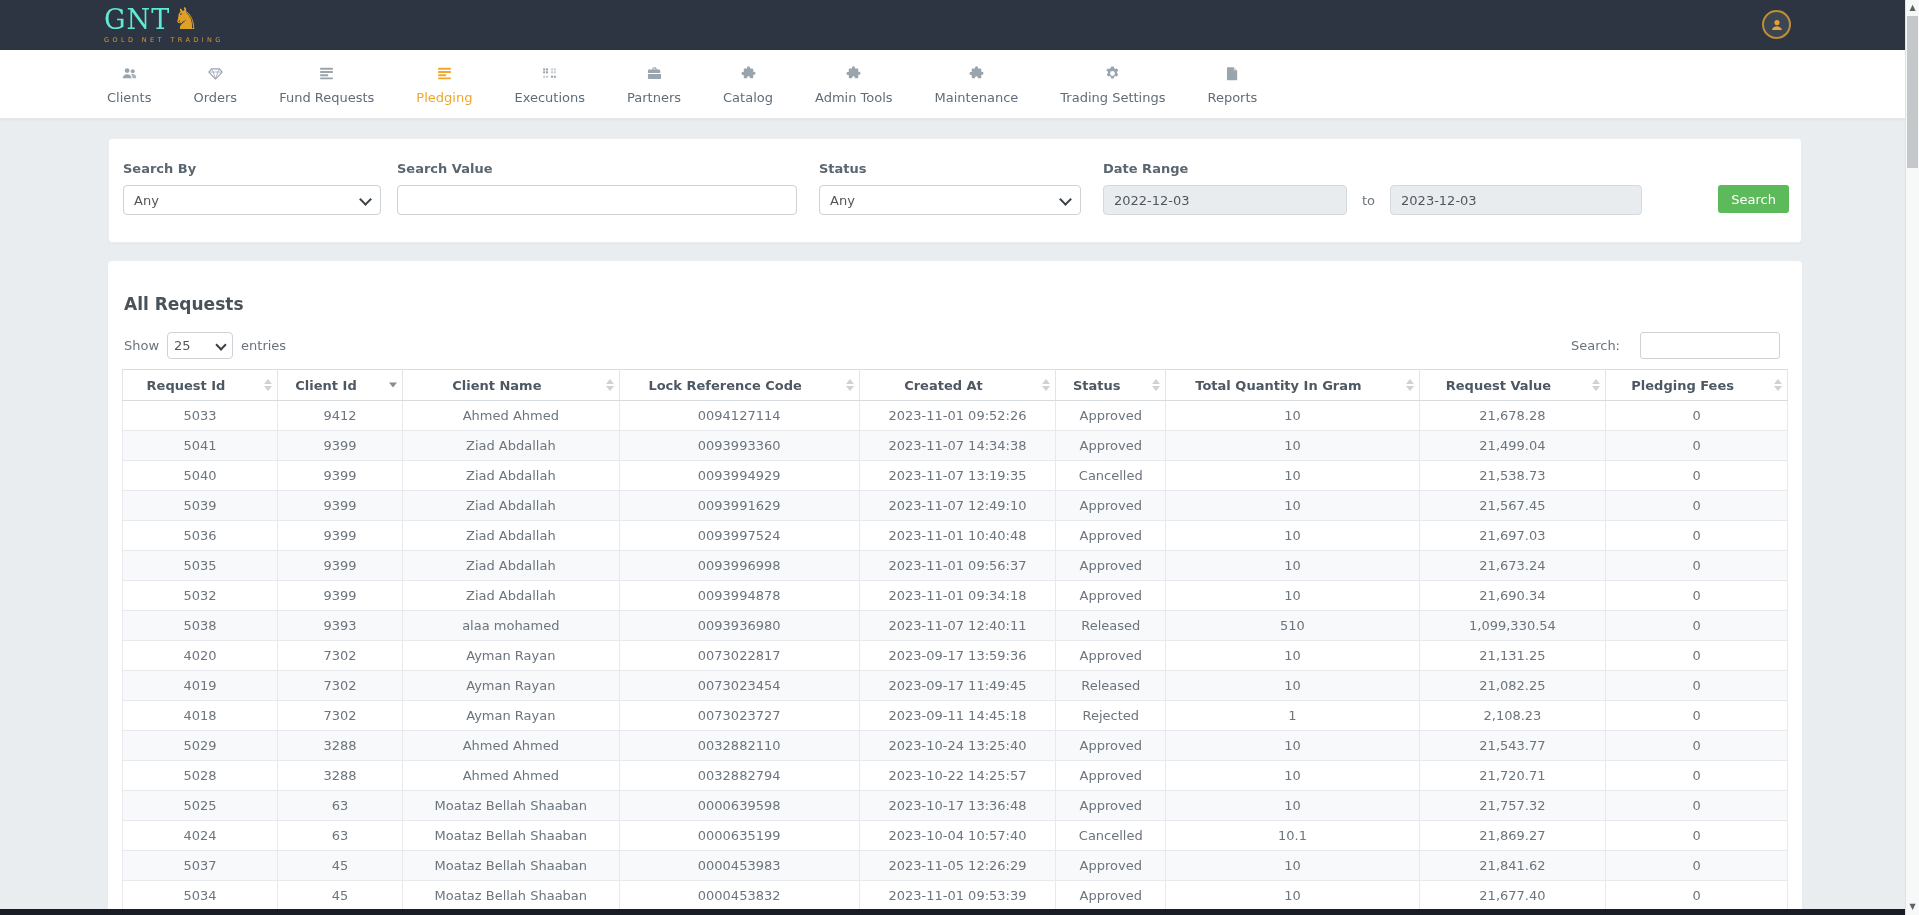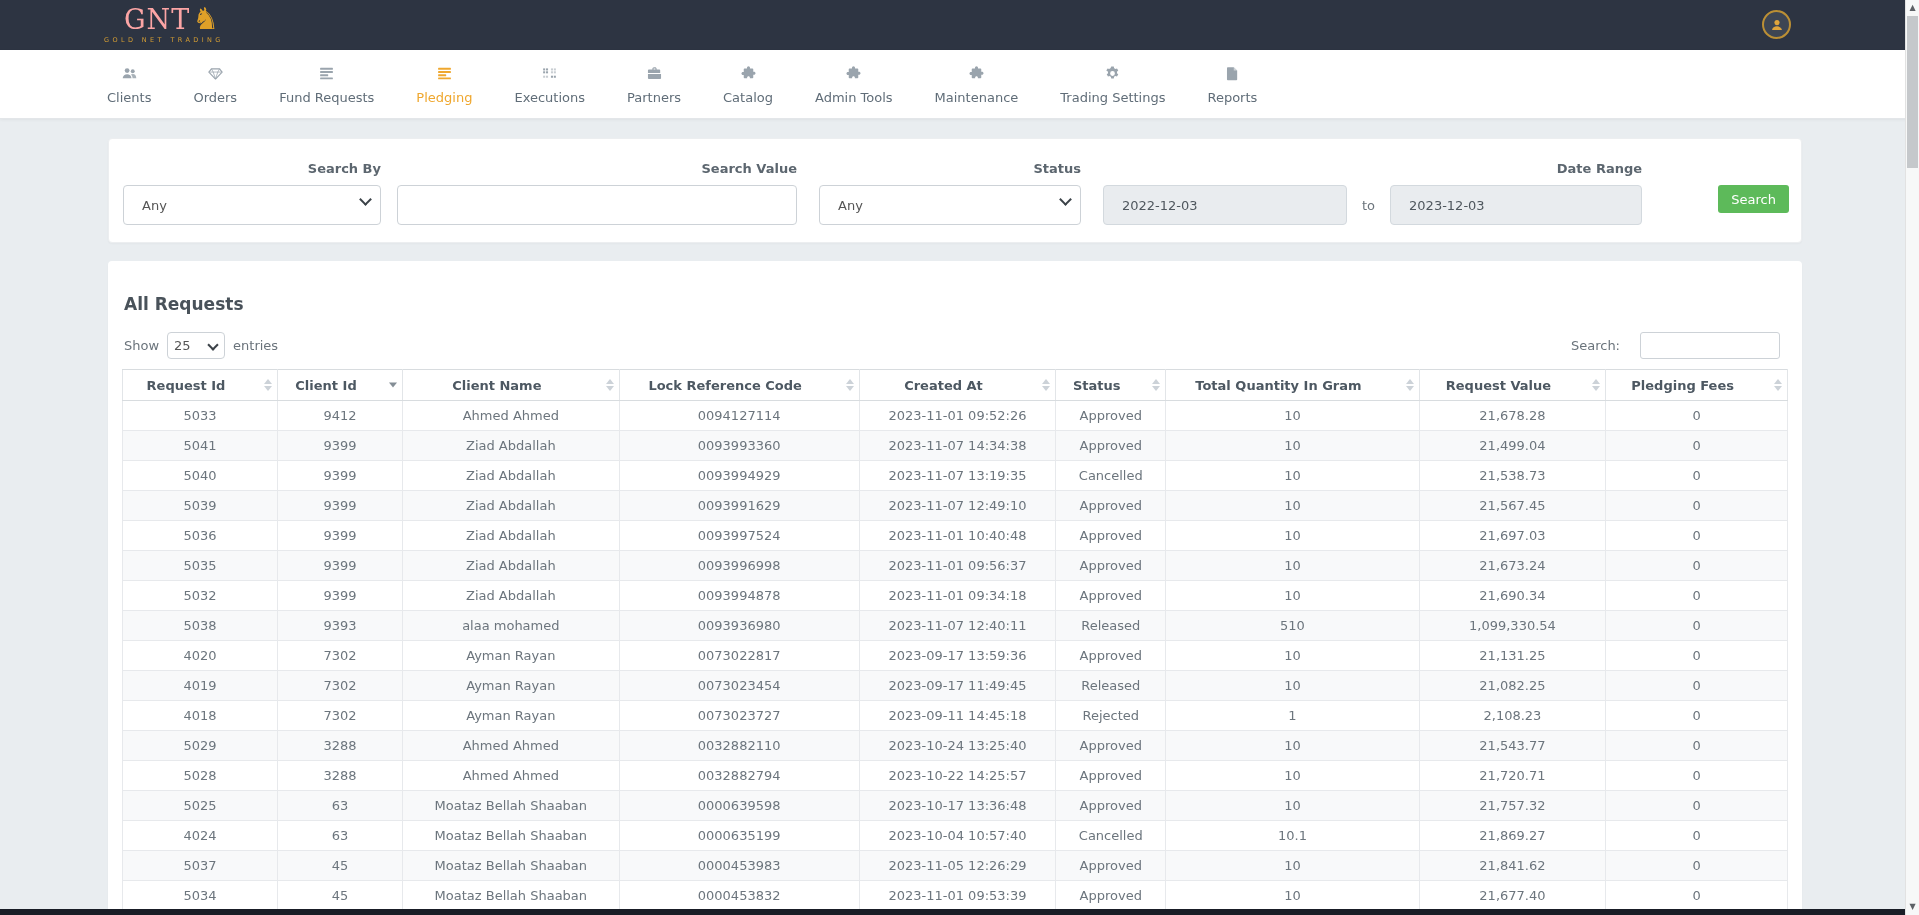--- a/index.html
+++ b/index.html
@@ -4,21 +4,21 @@
 <style>
   html,body{margin:0;padding:0;background:#6b7078;}
   .screen{position:relative;width:1919px;height:915px;overflow:hidden;background:#e9edf0;
     font-family:"DejaVu Sans","Liberation Sans",sans-serif;color:#333;}
 
   
   .topbar{position:absolute;top:0;left:0;right:0;height:50px;background:#2d3442;}
   .logo{position:absolute;left:104px;top:4px;display:flex;flex-direction:column;}
   .logo-row{display:flex;align-items:flex-start;}
   .logo-text{font-family:"DejaVu Serif","Liberation Serif",serif;font-size:27px;line-height:32px;
-    color:#fca5a5;letter-spacing:1px;margin-left:20px;}
+    color:#5eead4;letter-spacing:1px;}
   .lion{font-size:30px;line-height:30px;color:#dfa028;margin-left:2px;}
   .tagline{font-size:6.5px;letter-spacing:3.4px;color:#d49d33;margin-top:0px;white-space:nowrap;}
   .avatar{position:absolute;right:128px;top:10px;width:29px;height:29px;border-radius:50%;
     background:#3d4553;border:2px solid #bb8f35;box-sizing:border-box;display:flex;
     align-items:center;justify-content:center;cursor:pointer;}
 
   
   .navbar{position:absolute;top:50px;left:0;right:0;height:69px;background:#fff;
     border-bottom:1px solid #e3e6e9;box-shadow:0 1px 3px rgba(0,0,0,.05);
     display:flex;align-items:flex-start;padding:15px 0 0 86px;box-sizing:border-box;}
@@ -26,42 +26,42 @@
     cursor:pointer;color:#9aa4ad;}
   .nav-label{font-size:13px;color:#606d78;white-space:nowrap;}
   .nav-item.active{color:#efa72e;}
   .nav-item.active .nav-label{color:#efa72e;}
   .nico{width:17px;height:17px;display:block;}
 
   
   .filter-card{position:absolute;left:108px;top:138px;width:1694px;height:105px;background:#fff;
     border-radius:4px;border:1px solid #eceef0;box-sizing:border-box;box-shadow:0 1px 2px rgba(0,0,0,.03);}
   .fgroup{position:absolute;top:22px;}
-  .flabel{display:block;font-size:13px;font-weight:bold;color:#5c666f;margin-bottom:9px;text-align:right;}
+  .flabel{display:block;font-size:13px;font-weight:bold;color:#5c666f;margin-bottom:9px;}
   .g1{left:14px;width:258px;} .g2{left:288px;width:400px;} .g3{left:710px;width:262px;} .g4{left:994px;}
-  .ctl{height:40px;border:1px solid #cdd2d7;border-radius:4px;font-size:13px;color:#555;
-    padding:0 18px;background:#fff;width:100%;box-sizing:border-box;font-family:inherit;}
+  .ctl{height:30px;border:1px solid #cdd2d7;border-radius:4px;font-size:13px;color:#555;
+    padding:0 10px;background:#fff;width:100%;box-sizing:border-box;font-family:inherit;}
   select.ctl{appearance:none;-webkit-appearance:none;-moz-appearance:none;border-radius:4px;}
   .select-wrap{position:relative;}
   .select-wrap:after{content:"";position:absolute;right:11px;top:10px;width:7px;height:7px;
     border-right:2px solid #3b4248;border-bottom:2px solid #3b4248;transform:rotate(45deg);pointer-events:none;}
   .date-range{display:flex;align-items:center;}
   .date-input{width:244px;background:#e9ecef;border:1px solid #d3d9de;color:#4f575e;}
   .date-input:last-child{width:252px;}
   .to-label{padding:0 15px;font-size:13px;color:#6c757d;}
   .search-btn{position:absolute;right:12px;top:46px;height:28px;padding:0 13px;background:#5dba5a;
     color:#fff;border:none;border-radius:3px;font-size:13px;cursor:pointer;font-family:inherit;}
 
   
   .table-card{position:absolute;left:108px;top:261px;width:1694px;height:660px;background:#fff;
     border-radius:4px 4px 0 0;box-sizing:border-box;box-shadow:0 1px 2px rgba(0,0,0,.03);}
   .tc-title{position:absolute;left:16px;top:33px;font-size:17px;font-weight:bold;color:#49525a;}
   .tc-controls-left{position:absolute;left:16px;top:71px;display:flex;align-items:center;gap:8px;
     font-size:13px;color:#6a737b;}
-  .entries-wrap{width:58px;text-decoration:underline;} .entries-wrap:after{top:9px;right:8px;width:6px;height:6px;}
+  .entries-wrap{width:66px;text-decoration:underline;} .entries-wrap:after{top:9px;right:8px;width:6px;height:6px;}
   .entries-select{height:27px;padding:0 6px;border-radius:3px;}
   .tc-controls-right{position:absolute;right:22px;top:71px;display:flex;align-items:center;gap:20px;
     font-size:13px;color:#6a737b;}
   .tsearch{width:140px;height:27px;border:1px solid #cdd2d7;border-radius:3px;font-family:inherit;
     font-size:13px;padding:0 8px;box-sizing:border-box;}
 
   table.grid{position:absolute;left:14px;top:108px;width:1666px;border-collapse:collapse;table-layout:fixed;}
   .grid th{height:30px;font-size:13px;font-weight:bold;color:#4d5862;background:#fff;
     border:1px solid #e2e5e8;border-top-color:#d8dcdf;border-bottom-color:#d8dcdf;
     position:relative;padding:0 32px 0 4px;text-align:center;cursor:pointer;

